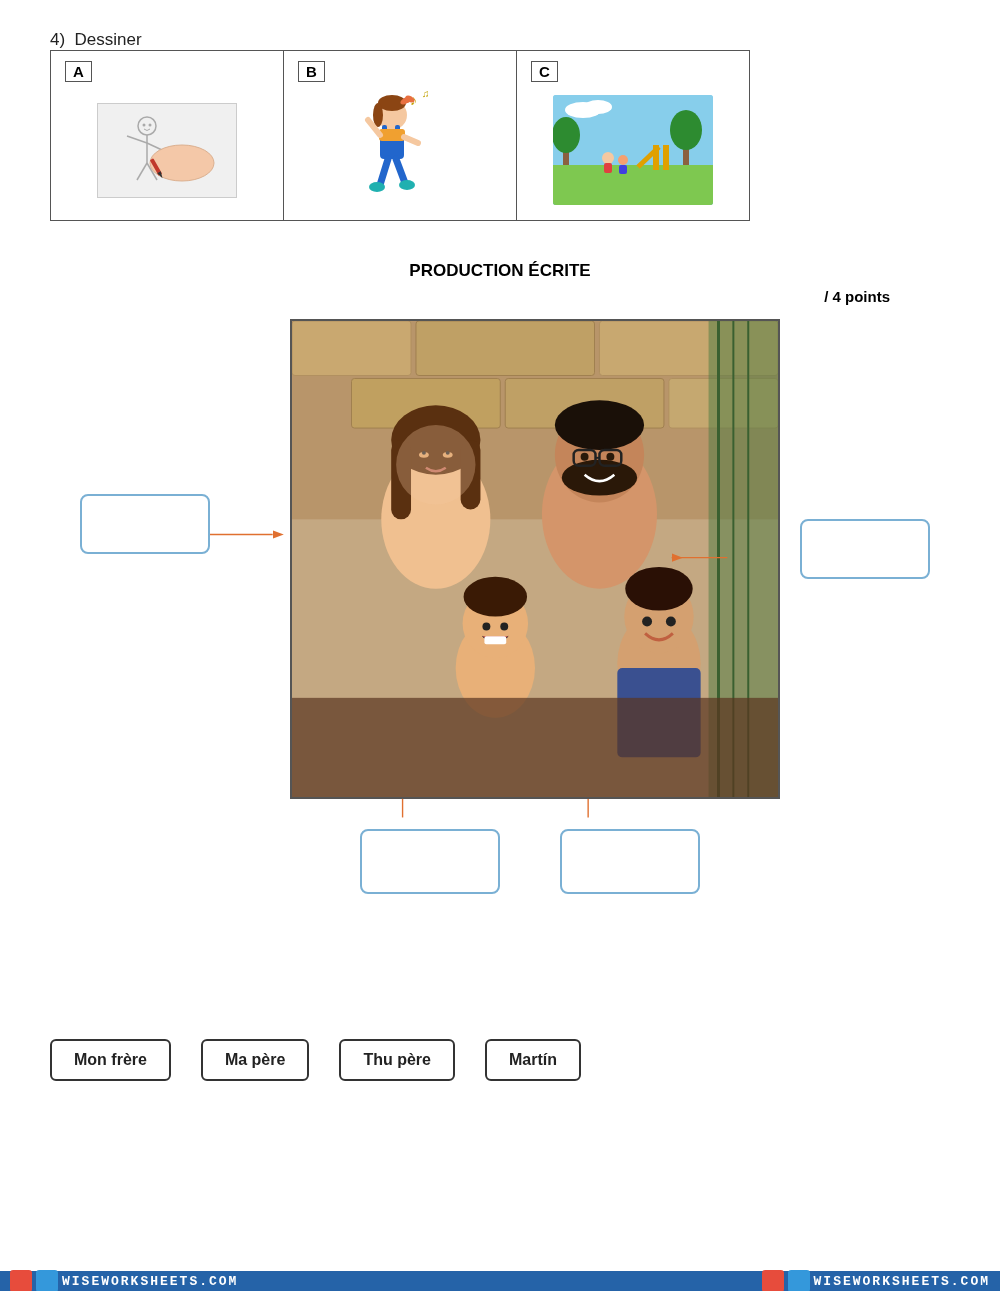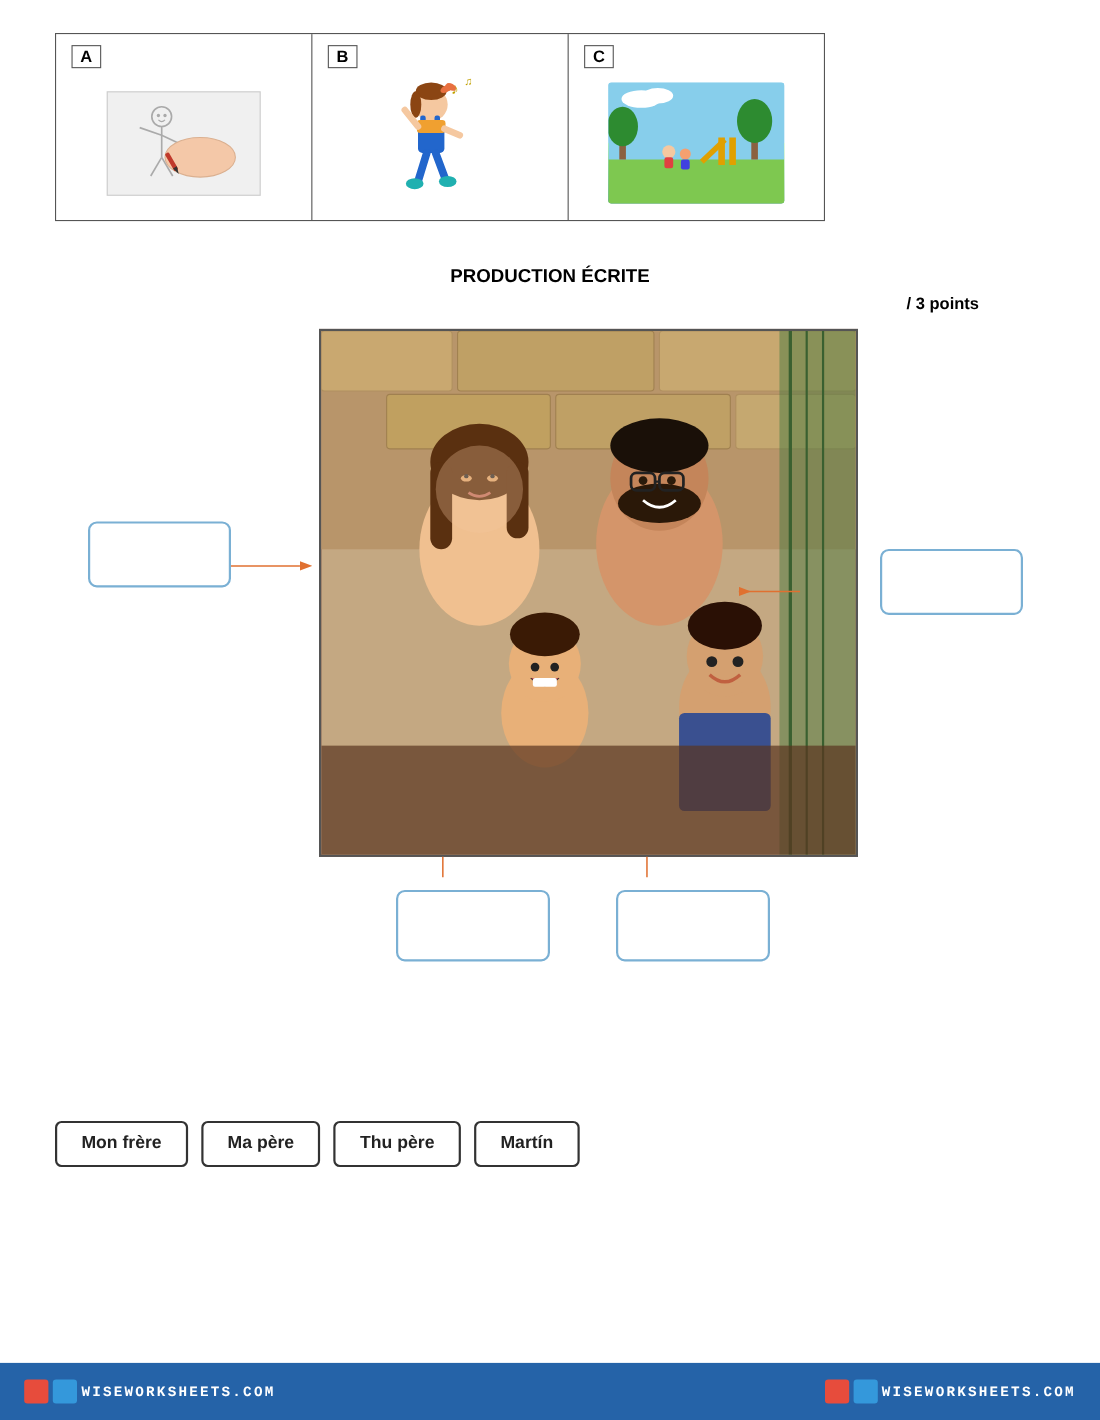--- a/index.html
+++ b/index.html
@@ -165,21 +165,21 @@
       left: 0;
       width: 100%;
       height: 100%;
       pointer-events: none;
     }
 
     
     .word-bank {
       display: flex;
       flex-direction: row;
-      gap: 12px;
+      gap: 30px;
       margin-top: 20px;
       flex-wrap: wrap;
     }
 
     .word-card {
       border: 2px solid #333;
       border-radius: 6px;
       padding: 10px 22px;
       font-size: 16px;
       font-weight: bold;
@@ -188,25 +188,25 @@
       white-space: nowrap;
     }
 
     
     .footer {
       position: absolute;
       bottom: 0;
       left: 0;
       right: 0;
       background: #2563a8;
-      height: 52px;
+      height: 20px;
       display: flex;
       align-items: center;
       justify-content: space-between;
-      padding: 0 22px;
+      padding: 0 10px;
     }
 
     .footer-text {
       font-size: 13px;
       font-weight: bold;
       color: #fff;
       letter-spacing: 2px;
       font-family: 'Courier New', monospace;
     }
 
@@ -250,20 +250,25 @@
       display: flex;
       align-items: center;
       justify-content: center;
     }
   </style>
 </head>
 <body>
 
 <div class="page">
 
+  <div>
+    <span class="section-title">
+      <span>4)</span>&nbsp;&nbsp;<span>Dessiner</span>
+    </span>
+  </div>
 
   <div class="image-boxes">
 
     <div class="image-box">
       <span class="box-label">A</span>
       <div class="box-image">
         <div class="drawing-a">
 
           <svg width="130" height="85" viewBox="0 0 130 85">
 
@@ -358,21 +363,21 @@
             <circle cx="70" cy="65" r="5" fill="#f5a070"></circle>
             <rect x="66" y="70" width="8" height="9" rx="2" fill="#4040e0"></rect>
           </svg>
         </div>
       </div>
     </div>
   </div>
 
   <div class="production-section">
     <div class="production-title">PRODUCTION ÉCRITE</div>
-    <div class="points-line">/ 3 points</div>
+    <div class="points-line">/ 4 points</div>
 
     <div class="family-diagram">
 
       <div class="family-photo">
         <svg width="490" height="480" viewBox="0 0 490 480">
 
           <rect width="490" height="480" fill="#c4a882"></rect>
           <rect y="0" width="490" height="200" fill="#b8956a"></rect>
 
           <rect x="0" y="0" width="120" height="55" rx="3" fill="#c9a870" stroke="#b09060" stroke-width="1"></rect>

